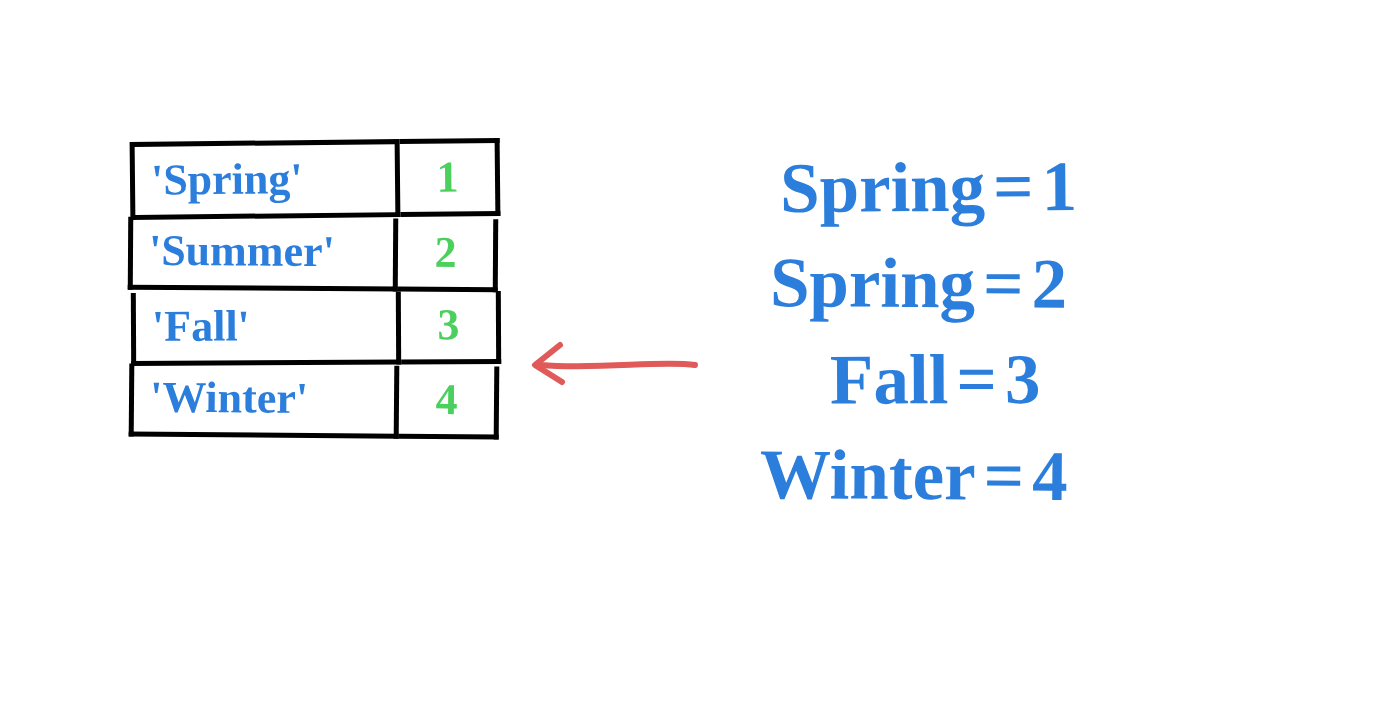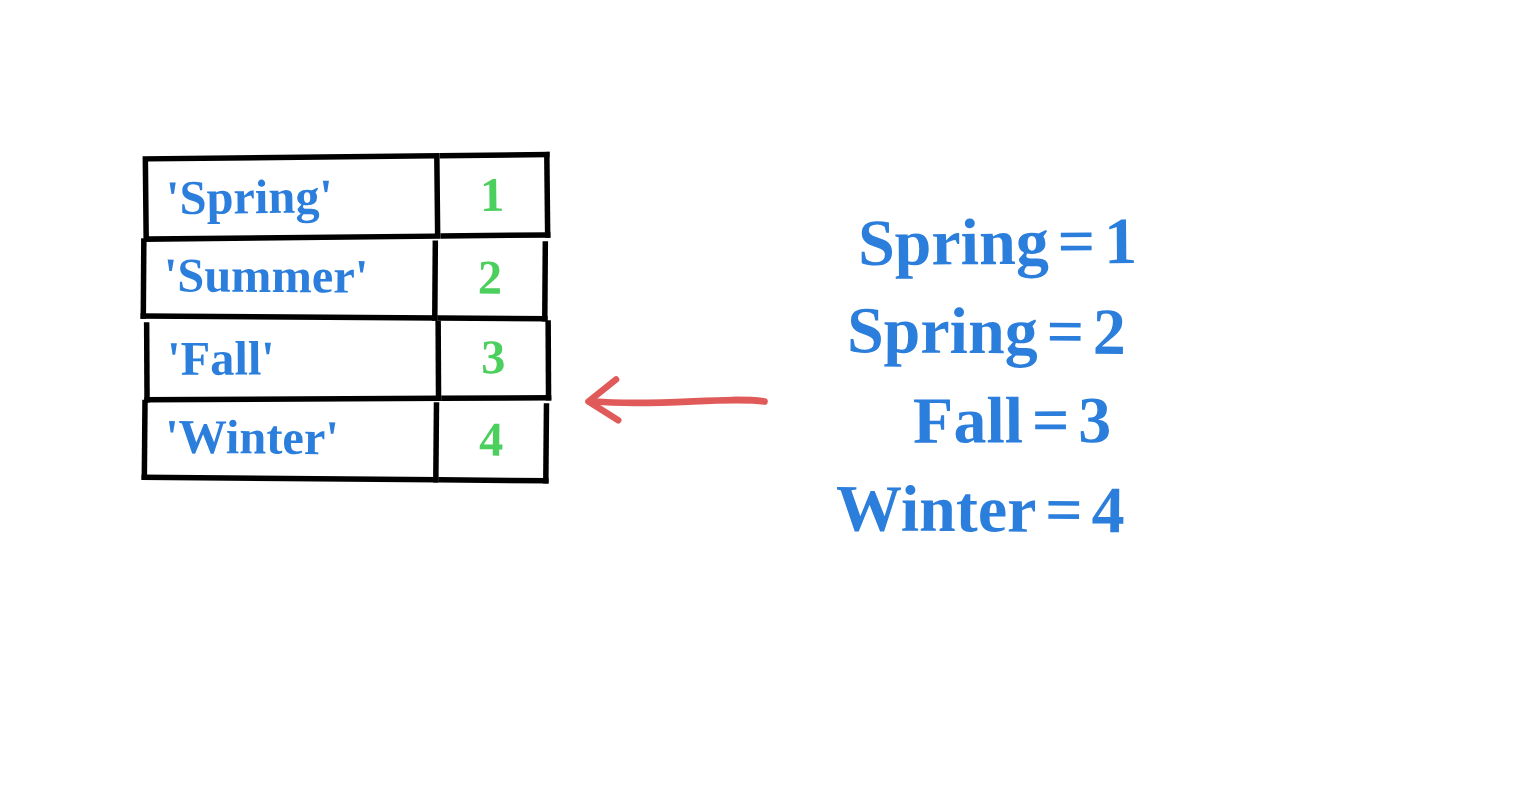--- a/index.html
+++ b/index.html
@@ -65,24 +65,23 @@
     width: 180px;
     height: 70px;
   }
 
   
   .mapping {
     position: absolute;
     left: 770px;
     top: 140px;
     color: #2b7edb;
-    font-size: 60px;
+    font-size: 71px;
     font-weight: 600;
     line-height: 1.35;
-    margin-top: 40px;
   }
   .mapping .line {
     white-space: nowrap;
   }
   .mapping .line:nth-child(1) { transform: translateX(10px) rotate(-0.4deg); }
   .mapping .line:nth-child(2) { transform: translateX(0px)  rotate(0.3deg); }
   .mapping .line:nth-child(3) { transform: translateX(60px) rotate(-0.2deg); }
   .mapping .line:nth-child(4) { transform: translateX(-10px) rotate(0.4deg); }
 
   .eq { padding: 0 8px; }

